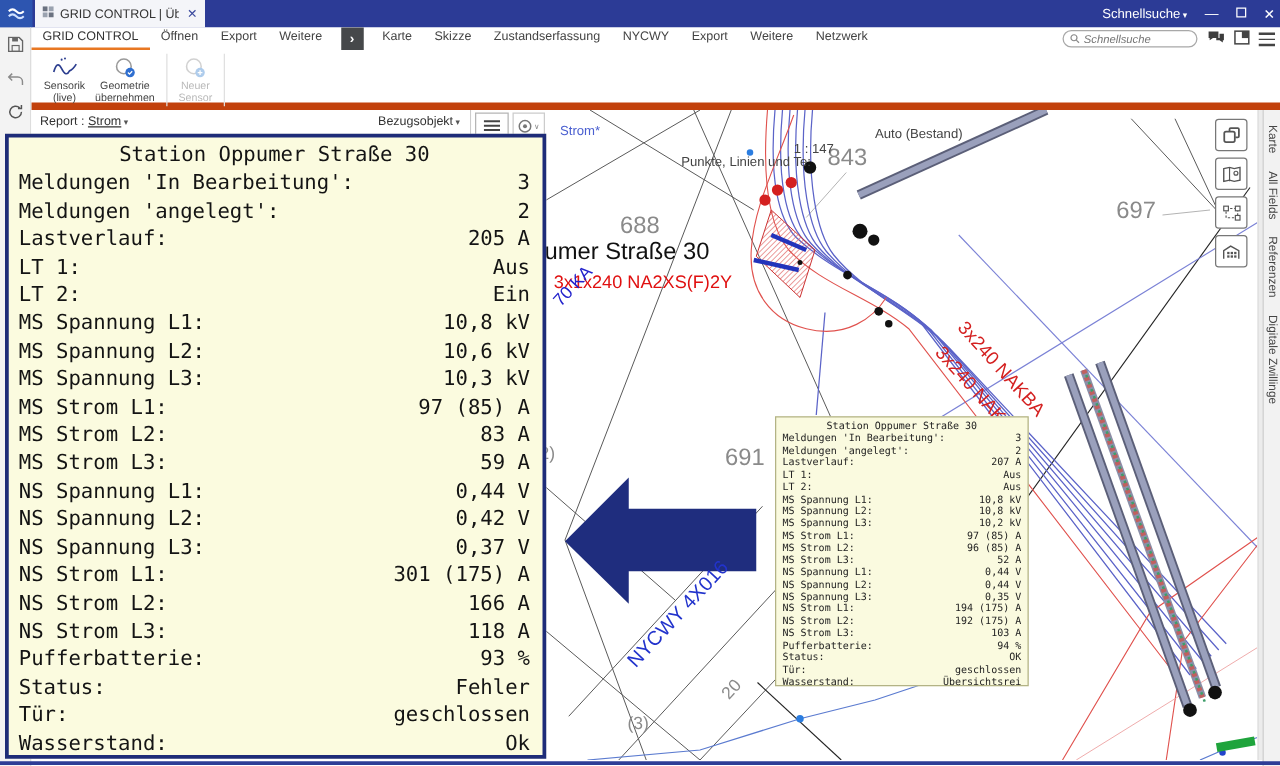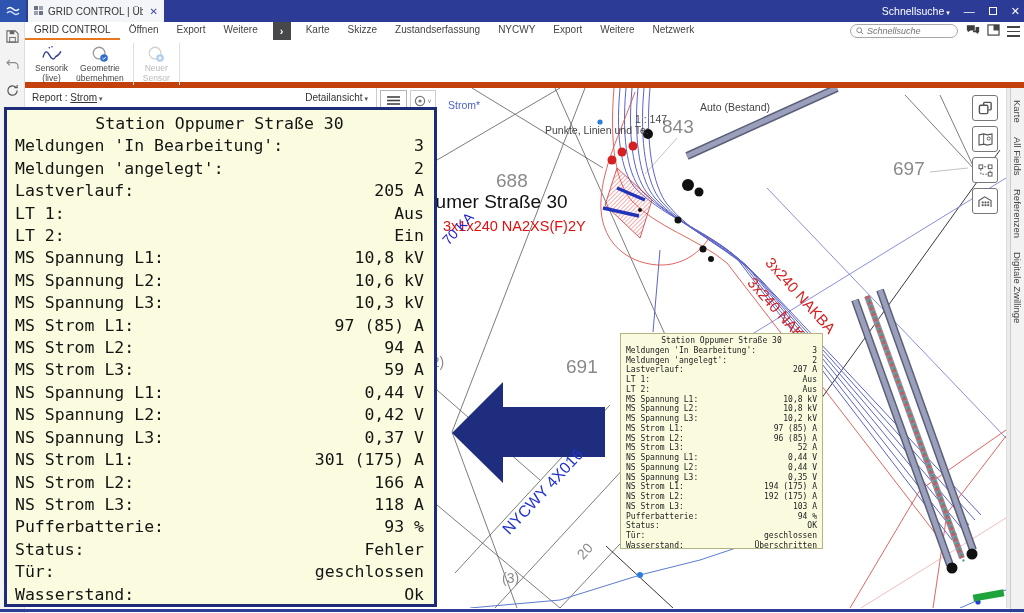--- a/index.html
+++ b/index.html
@@ -222,21 +222,21 @@
   </span>
   <span class="rail-tab">gen</span>
 </div>
 
 <div class="reportbar">
   <span class="report-group">
     <span>Report :</span>
     <a class="report-val">Strom</a><span class="caret">▾</span>
   </span>
   <span class="detail">
-    <span>Detailansicht</span><span class="caret">▾</span>
+    <span>Bezugsobjekt</span><span class="caret">▾</span>
   </span>
 </div>
 
 <div class="map">
   <svg class="canvas" width="629" height="520" viewBox="0 0 629 520">
     <defs>
       <pattern id="rh" width="3" height="3" patternUnits="userSpaceOnUse" patternTransform="rotate(45)">
         <line x1="0" y1="0" x2="0" y2="3" stroke="#e06060" stroke-width="1"></line>
       </pattern>
     </defs>
@@ -348,21 +348,21 @@
   <span class="mlabel" style="left:48px; top:103px; font-size:19px; color:#111;">pumer Straße 30</span>
   <span class="mlabel" style="left:66px; top:130px; font-size:14.5px; color:#e01010;">3x1x240 NA2XS(F)2Y</span>
   <span class="mlabel" style="left:62px; top:149px; font-size:14px; color:#2222cc; transform:rotate(-47deg); transform-origin:left top;">70 KA</span>
   <span class="mlabel" style="left:398px; top:166px; font-size:15px; color:#d42020; transform:rotate(48deg); transform-origin:left top;">3x240 NAKBA</span>
   <span class="mlabel" style="left:380px; top:186px; font-size:15px; color:#d42020; transform:rotate(48deg); transform-origin:left top;">3x240 NAKBA</span>
   <span class="mlabel" style="left:122px; top:438px; font-size:16px; color:#2233cc; transform:rotate(-47deg); transform-origin:left top;">NYCWY 4X016</span>
 
   <span class="mlabel parcel" style="left:119px; top:40px;margin-top:42px;">688</span>
   <span class="mlabel parcel" style="left:285px; top:28px;">843</span>
   <span class="mlabel parcel" style="left:516px; top:70px;">697</span>
-  <span class="mlabel parcel" style="left:189px; top:268px;">691</span>
+  <span class="mlabel parcel" style="left:203px; top:268px;">691</span>
   <span class="mlabel small-parcel" style="left:200px; top:455px; transform:rotate(-48deg);">20</span>
   <span class="mlabel small-parcel" style="left:125px; top:482px;">(3)</span>
   <span class="mlabel small-parcel" style="left:50px; top:266px;">(2)</span>
 
   <div class="tooltip">
     <div class="t-title">Station Oppumer Straße 30</div>
     <div>
 
     <div class="trow"><span>Meldungen 'In Bearbeitung':</span><span>3</span></div>
         <div class="trow"><span>Meldungen 'angelegt':</span><span>2</span></div>
@@ -377,21 +377,21 @@
         <div class="trow"><span>MS Strom L3:</span><span>52 A</span></div>
         <div class="trow"><span>NS Spannung L1:</span><span>0,44 V</span></div>
         <div class="trow"><span>NS Spannung L2:</span><span>0,44 V</span></div>
         <div class="trow"><span>NS Spannung L3:</span><span>0,35 V</span></div>
         <div class="trow"><span>NS Strom L1:</span><span>194 (175) A</span></div>
         <div class="trow"><span>NS Strom L2:</span><span>192 (175) A</span></div>
         <div class="trow"><span>NS Strom L3:</span><span>103 A</span></div>
         <div class="trow"><span>Pufferbatterie:</span><span>94 %</span></div>
         <div class="trow"><span>Status:</span><span>OK</span></div>
         <div class="trow"><span>Tür:</span><span>geschlossen</span></div>
-        <div class="trow"><span>Wasserstand:</span><span>Überschritten</span></div>
+        <div class="trow"><span>Wasserstand:</span><span>Übersichtsrei</span></div>
       </div>
   </div>
 
   <span class="mapbtn" style="top:7px;">
     <svg width="15" height="15" viewBox="0 0 16 16">
         <rect x="1.5" y="4.5" width="9" height="9" rx="1.5" fill="none" stroke="#555" stroke-width="1.5"></rect>
         <path d="M6 4.5V2.5a1 1 0 011-1h6a1 1 0 011 1v6a1 1 0 01-1 1h-2" fill="none" stroke="#555" stroke-width="1.5"></path>
       </svg>
   </span>
   <span class="mapbtn" style="top:38px;">
@@ -439,21 +439,21 @@
 
   <div class="prow"><span>Meldungen 'In Bearbeitung':</span><span>3</span></div>
       <div class="prow"><span>Meldungen 'angelegt':</span><span>2</span></div>
       <div class="prow"><span>Lastverlauf:</span><span>205 A</span></div>
       <div class="prow"><span>LT 1:</span><span>Aus</span></div>
       <div class="prow"><span>LT 2:</span><span>Ein</span></div>
       <div class="prow"><span>MS Spannung L1:</span><span>10,8 kV</span></div>
       <div class="prow"><span>MS Spannung L2:</span><span>10,6 kV</span></div>
       <div class="prow"><span>MS Spannung L3:</span><span>10,3 kV</span></div>
       <div class="prow"><span>MS Strom L1:</span><span>97 (85) A</span></div>
-      <div class="prow"><span>MS Strom L2:</span><span>94 A</span></div>
+      <div class="prow"><span>MS Strom L2:</span><span>83 A</span></div>
       <div class="prow"><span>MS Strom L3:</span><span>59 A</span></div>
       <div class="prow"><span>NS Spannung L1:</span><span>0,44 V</span></div>
       <div class="prow"><span>NS Spannung L2:</span><span>0,42 V</span></div>
       <div class="prow"><span>NS Spannung L3:</span><span>0,37 V</span></div>
       <div class="prow"><span>NS Strom L1:</span><span>301 (175) A</span></div>
       <div class="prow"><span>NS Strom L2:</span><span>166 A</span></div>
       <div class="prow"><span>NS Strom L3:</span><span>118 A</span></div>
       <div class="prow"><span>Pufferbatterie:</span><span>93 %</span></div>
       <div class="prow"><span>Status:</span><span>Fehler</span></div>
       <div class="prow"><span>Tür:</span><span>geschlossen</span></div>

